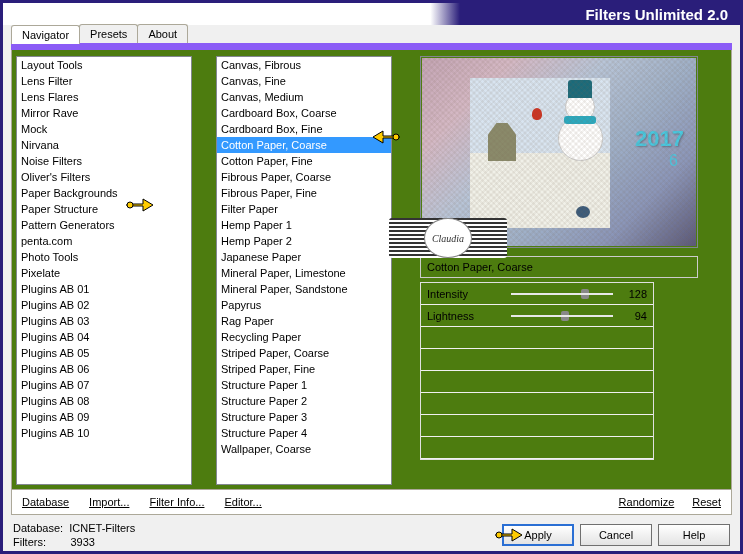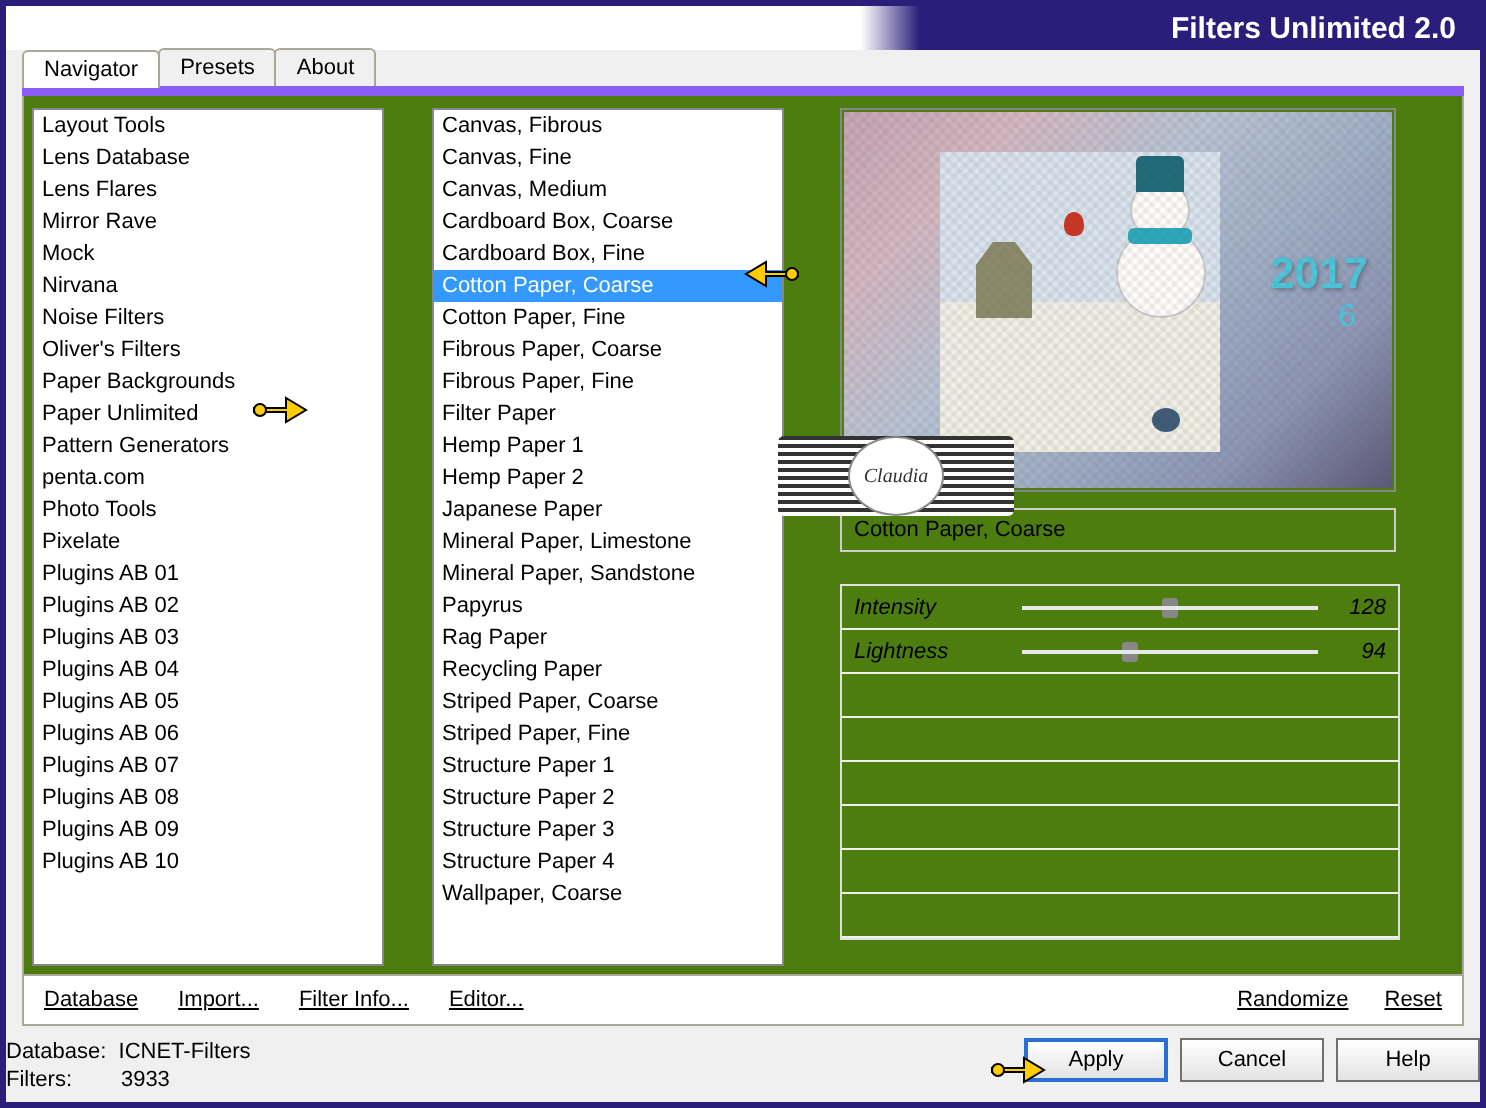--- a/index.html
+++ b/index.html
@@ -1,21 +1,21 @@
 <!DOCTYPE html>
 <html><head>
 <meta charset="utf-8">
 <style>
 * { box-sizing: border-box; margin: 0; padding: 0; }
 body { font-family: Tahoma, Arial, sans-serif; font-size: 11px; background: #fff; }
 .window { width: 743px; height: 554px; border: 3px solid #2a1e7a; position: relative; background: #f0f0f0; }
 .title-bar { height: 22px; background: linear-gradient(to right, #fff 0%, #fff 58%, #2a1e7a 62%, #2a1e7a 100%); display: flex; justify-content: flex-end; align-items: center; padding-right: 12px; }
 .title-text { color: #fff; font-weight: bold; font-size: 15px; font-family: Arial, sans-serif; }
 .content { padding: 0 8px; }
-.tabs { display: flex; border-bottom: 5px solid #8b5cf6; margin-top: -1px; }
+.tabs { display: flex; border-bottom: 7px solid #8b5cf6; margin-top: -1px; }
 .tab { padding: 3px 10px; border: 1px solid #aca899; border-bottom: none; background: #f0f0f0; margin-right: -1px; cursor: pointer; border-radius: 3px 3px 0 0; font-size: 11px; }
 .tab.active { background: #fff; position: relative; top: 1px; }
 .main-area { display: flex; gap: 24px; background: #4d7c0f; border: 1px solid #aca899; border-top:none; padding: 6px 4px 4px 4px; height: 440px; }
 .listbox { width: 176px; border: 1px solid #828790; background: #fff; overflow-y: scroll; overflow-x: hidden; position: relative; }
 .listbox2 { width: 176px; }
 .list-item { padding: 1px 4px; height: 16px; line-height: 14px; white-space: nowrap; overflow: hidden; cursor: pointer; font-size: 11px; }
 .list-item.selected { background: #3399ff; color: #fff; }
 .right-panel { flex: 1; display: flex; flex-direction: column; padding-left: 4px; }
 .preview-wrap { border: 1px solid #828790; padding: 1px; width: 278px; height: 192px; position: relative; }
 .preview { width: 100%; height: 100%; background: linear-gradient(135deg, #c4a5b5 0%, #d4b8c4 20%, #b8c5d8 40%, #9fb0c8 60%, #8a95b8 80%, #5a5878 100%); position: relative; overflow: hidden; }
@@ -23,29 +23,29 @@
 .snowman-body { position:absolute; left: 88px; top: 38px; width: 45px; height: 45px; background: #fff; border-radius: 50%; border: 1px solid #ccc;}
 .snowman-head { position:absolute; left: 95px; top: 14px; width: 30px; height: 30px; background: #fff; border-radius: 50%; border: 1px solid #ccc;}
 .snowman-hat { position:absolute; left: 98px; top: 2px; width: 24px; height: 18px; background: #1a6a7a; border-radius: 3px 3px 0 0;}
 .snowman-scarf { position:absolute; left: 94px; top: 38px; width: 32px; height: 8px; background: #2aaac0; border-radius: 3px;}
 .year-text { position: absolute; right: 12px; top: 68px; color: #48c8e0; font-size: 22px; font-weight: bold; text-shadow: 1px 1px 2px rgba(0,0,0,0.3);}
 .year-sub { position: absolute; right: 18px; top: 94px; color: #48c8e0; font-size: 16px;}
 .texture-overlay { position:absolute; inset:0; background-image: repeating-linear-gradient(45deg, rgba(120,100,80,0.08) 0 2px, transparent 2px 4px), repeating-linear-gradient(-45deg, rgba(120,100,80,0.08) 0 2px, transparent 2px 4px); }
 .watermark { position: absolute; left: 386px; top: 215px; width: 118px; height: 40px; z-index: 20; background: repeating-linear-gradient(to bottom, #333 0 2px, #fff 2px 4px); border-radius: 3px; display:flex; align-items:center; justify-content:center;}
 .watermark-circle { width: 48px; height: 40px; background:#fff; border-radius:50%; font-style:italic; font-family: cursive; font-size: 10px; color:#333; display:flex; align-items:center; justify-content:center; border:1px solid #888;}
 .filter-name-row { border: 1px solid #ccc; padding: 4px 6px; margin-top: 8px; width: 278px; font-size: 11px; }
-.sliders { margin-top: 16px; width: 280px; border: 1px solid #e0e0e0; font-style: italic; }
+.sliders { margin-top: 4px; width: 234px; border: 1px solid #e0e0e0; }
 .slider-row { display: flex; justify-content: space-between; padding: 4px 6px; border-bottom: 1px solid #f0f0f0; height: 22px; align-items: center; position:relative; }
 .slider-row::after { content:""; position:absolute; left: 90px; right: 40px; top: 10px; height: 2px; background: #e8e8e8; }
 .slider-thumb { position:absolute; width:8px; height:10px; background:#888; top:6px; border-radius:2px;}
 .blank-row { height: 22px; border-bottom: 1px solid #f0f0f0; }
 .button-row { display: flex; gap: 20px; padding: 6px 10px; border-top: 1px solid #ddd; align-items: center; background: #fff; border: 1px solid #aca899; border-top: none; margin: 0; }
 .link-btn { text-decoration: underline; cursor: pointer; font-size: 11px; }
 .right-buttons { margin-left: auto; display: flex; gap: 18px; }
-.footer { padding: 6px 0; display: flex; align-items: flex-start; }
+.footer { padding: 6px 10px; display: flex; align-items: center; }
 .footer-info { font-size: 11px; line-height: 14px; }
 .footer-buttons { margin-left: auto; display: flex; gap: 6px; align-items:center; }
 .win-btn { min-width: 72px; height: 22px; border: 1px solid #707070; background: linear-gradient(to bottom, #fff, #e3e3e3); font-size: 11px; cursor: pointer; }
 .win-btn.primary { border: 2px solid #2a6fd4; }
 .pointer-hand { position: absolute; width: 30px; height: 22px; z-index: 30; pointer-events: none; }
 .hand-svg { width: 100%; height: 100%; }
 ::-webkit-scrollbar { width: 17px; }
 ::-webkit-scrollbar-track { background: #f0f0f0; border-left: 1px solid #ddd; }
 ::-webkit-scrollbar-thumb { background: #c8c8c8; border: 1px solid #a0a0a0; }
 ::-webkit-scrollbar-button { background: #e8e8e8; height: 17px; border: 1px solid #a0a0a0; }
@@ -65,29 +65,29 @@
   <div class="content">
     <div class="tabs">
       <div class="tab active">Navigator</div>
       <div class="tab">Presets</div>
       <div class="tab">About</div>
     </div>
 
     <div class="main-area">
       <div class="listbox" id="cat-list">
           <div class="list-item">Layout Tools</div>
-          <div class="list-item">Lens Database</div>
+          <div class="list-item">Lens Filter</div>
           <div class="list-item">Lens Flares</div>
           <div class="list-item">Mirror Rave</div>
           <div class="list-item">Mock</div>
           <div class="list-item">Nirvana</div>
           <div class="list-item">Noise Filters</div>
           <div class="list-item">Oliver's Filters</div>
           <div class="list-item">Paper Backgrounds</div>
-          <div class="list-item">Paper Unlimited</div>
+          <div class="list-item">Paper Structure</div>
           <div class="list-item">Pattern Generators</div>
           <div class="list-item">penta.com</div>
           <div class="list-item">Photo Tools</div>
           <div class="list-item">Pixelate</div>
           <div class="list-item">Plugins AB 01</div>
           <div class="list-item">Plugins AB 02</div>
           <div class="list-item">Plugins AB 03</div>
           <div class="list-item">Plugins AB 04</div>
           <div class="list-item">Plugins AB 05</div>
           <div class="list-item">Plugins AB 06</div>

